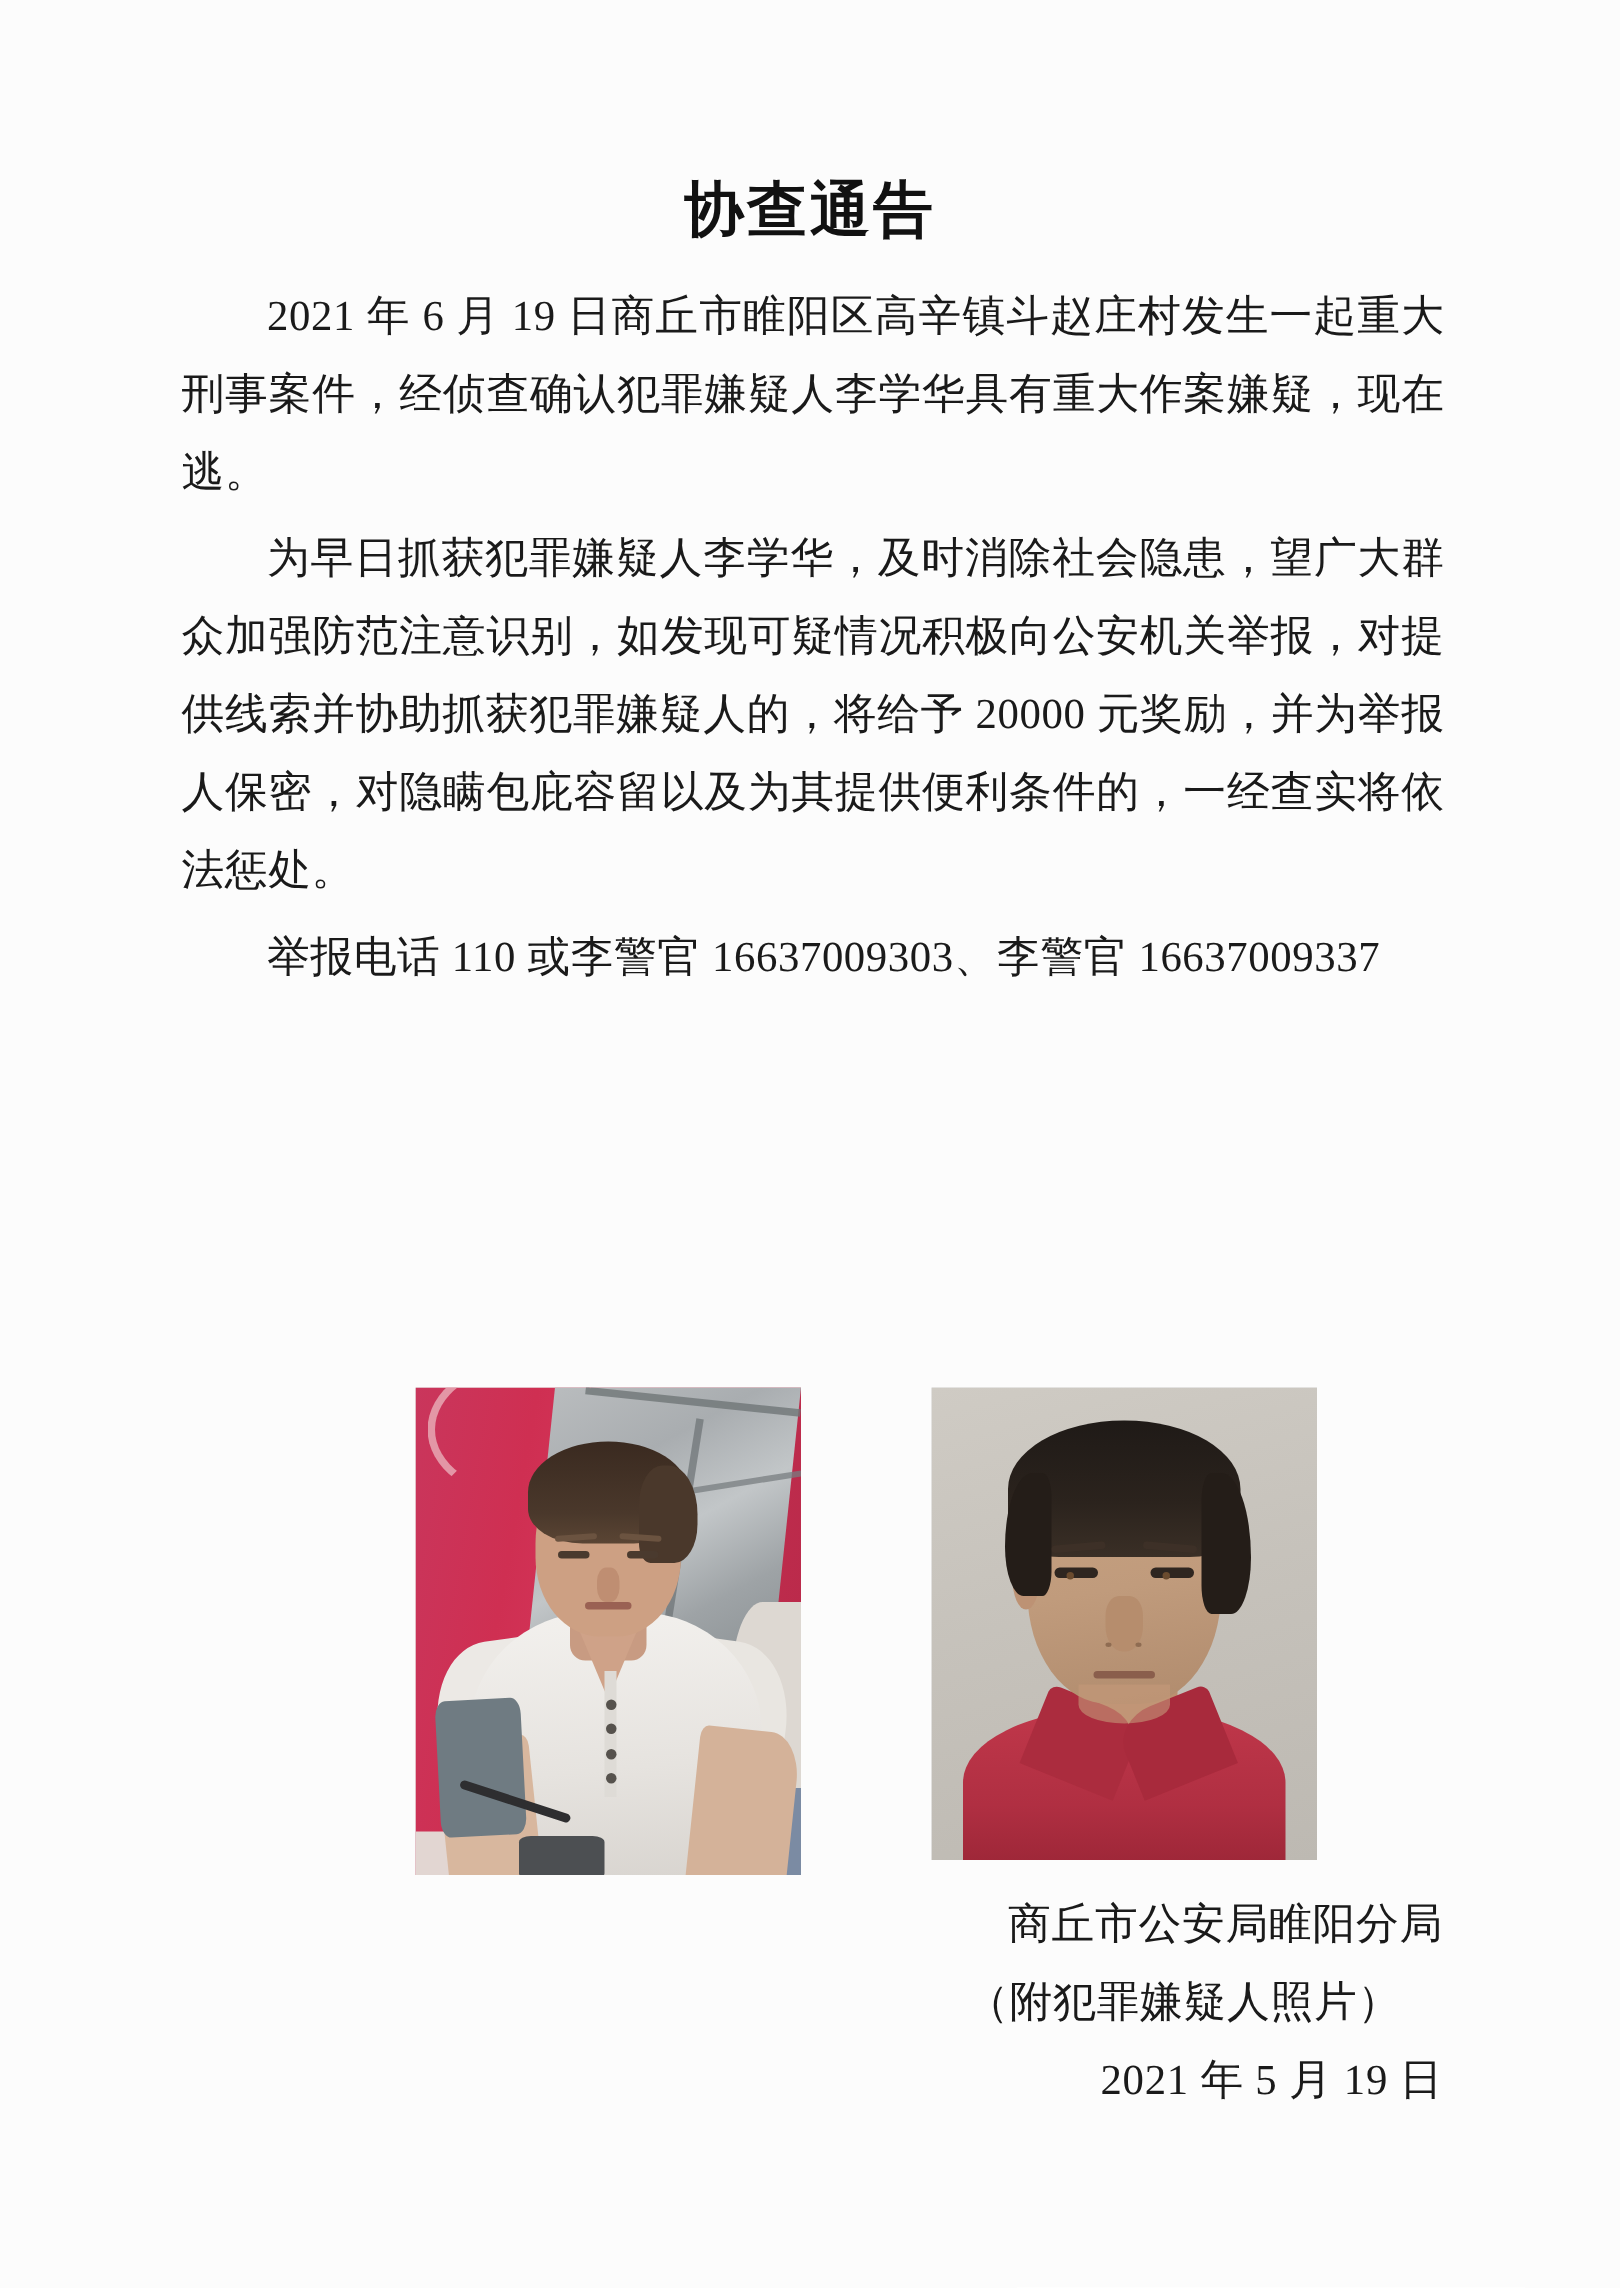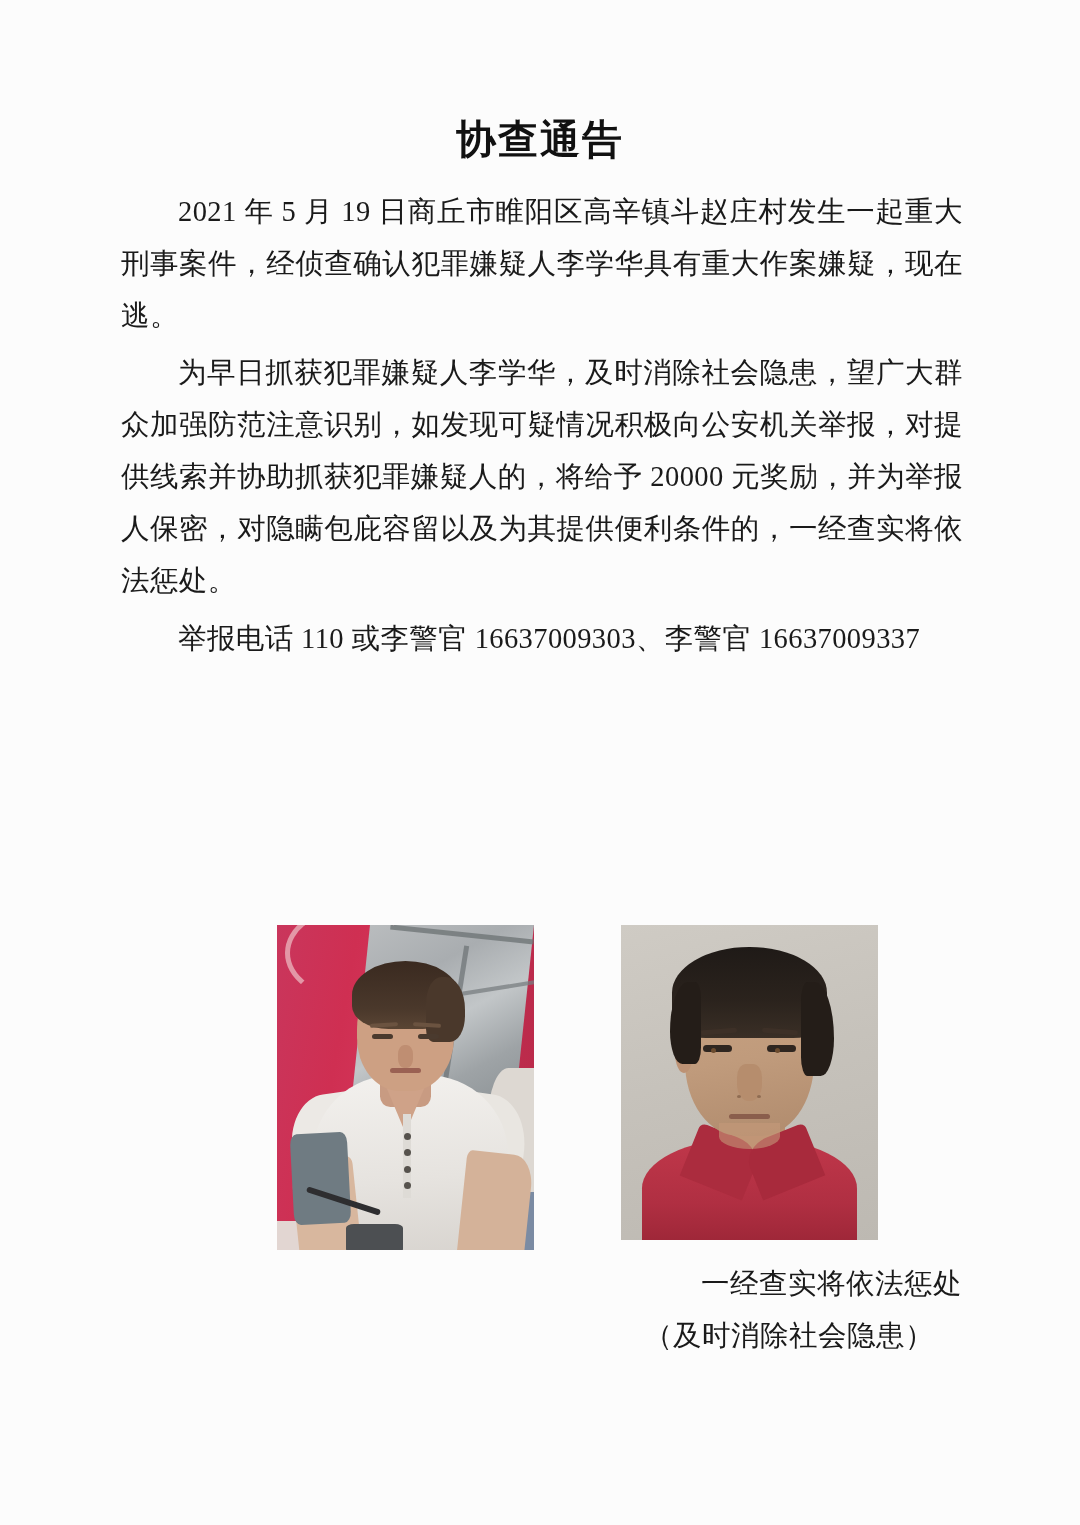--- a/index.html
+++ b/index.html
@@ -285,21 +285,21 @@
 </style>
 </head>
 <body>
 
 <div class="page">
 
   <div class="doc-title">协查通告</div>
 
   <div class="body-col">
 
-    <p class="para">2021 年 5 月 19 日商丘市睢阳区高辛镇斗赵庄村发生一起重大刑事案件，经侦查确认犯罪嫌疑人李学华具有重大作案嫌疑，现在逃。</p>
+    <p class="para">2021 年 6 月 19 日商丘市睢阳区高辛镇斗赵庄村发生一起重大刑事案件，经侦查确认犯罪嫌疑人李学华具有重大作案嫌疑，现在逃。</p>
 
 
     <p class="para last-loose">为早日抓获犯罪嫌疑人李学华，及时消除社会隐患，望广大群众加强防范注意识别，如发现可疑情况积极向公安机关举报，对提供线索并协助抓获犯罪嫌疑人的，将给予 20000 元奖励，并为举报人保密，对隐瞒包庇容留以及为其提供便利条件的，一经查实将依法惩处。</p>
 
     <p class="line">举报电话 110 或李警官 16637009303、李警官 16637009337</p>
 
   </div>
 
   <div class="photo photo-left">
     <div class="ph-layer L-bg-red"></div>
@@ -356,17 +356,18 @@
     <div class="ph-layer R-iris l"></div>
     <div class="ph-layer R-iris r"></div>
     <div class="ph-layer R-nose"></div>
     <div class="ph-layer R-nostrilL"></div>
     <div class="ph-layer R-nostrilR"></div>
     <div class="ph-layer R-mouth"></div>
     <div class="ph-layer R-chin"></div>
   </div>
 
   <div class="sign-block">
-    <p class="sign-line sign-org">一经查实将依法惩处</p>
-    <p class="sign-line sign-note">（及时消除社会隐患）</p>
+    <p class="sign-line sign-org">商丘市公安局睢阳分局</p>
+    <p class="sign-line sign-note">（附犯罪嫌疑人照片）</p>
+    <p class="sign-line sign-date">2021 年 5 月 19 日</p>
   </div>
 
 </div>
 
 </body></html>

